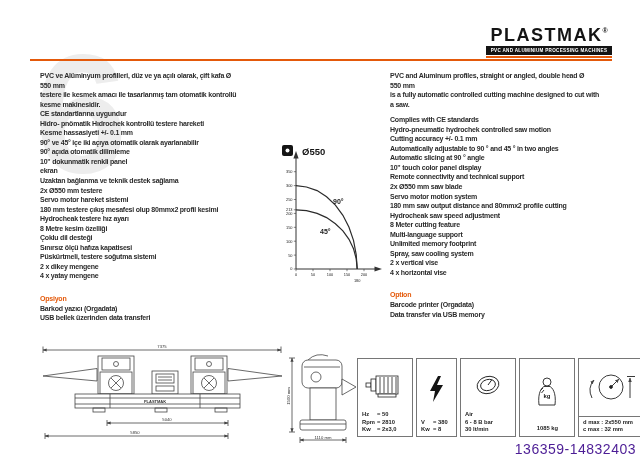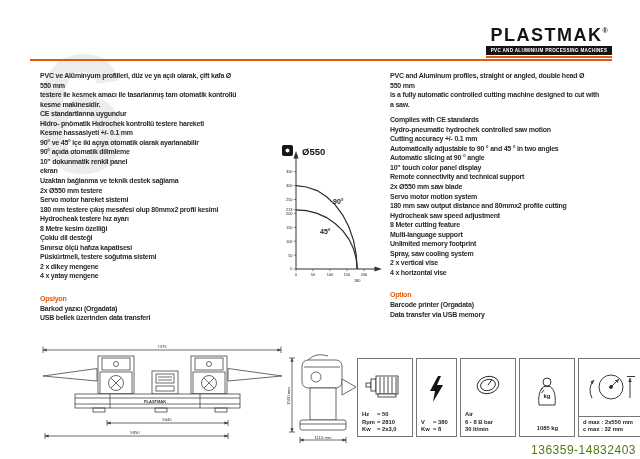--- a/index.html
+++ b/index.html
@@ -39,21 +39,21 @@
   .spec-box{border:1px solid #767676;box-sizing:border-box;height:79px;background:#fff;
             display:flex;flex-direction:column}
   .w1{width:56px}.w2{width:41px}.w3{width:56px}.w4{width:56px}.w5{width:66px}
   .spec-icon{flex:1;display:flex;align-items:center;justify-content:center}
   .spec-text{padding:0 3px 3px 4px;font-size:5.8px;font-weight:bold;line-height:7.2px;color:#1c1c1c}
   .spec-text.center{text-align:center;padding-bottom:4px}
   .spec-text.divided{border-top:1px solid #767676;padding-top:2px}
   .slab{display:inline-block}
   .slab.wA{width:15px}.slab.wB{width:12px}
 
-  .footer-id{position:absolute;right:4px;bottom:2px;font-size:12px;color:#4d7c0f;letter-spacing:.5px}
+  .footer-id{position:absolute;right:4px;bottom:2px;font-size:14px;color:#4c1d95;letter-spacing:.5px}
 </style>
 </head>
 <body>
 
 <div class="page">
 
   <svg width="0" height="0" style="position:absolute" aria-hidden="true">
     <defs>
       <marker id="arr" viewBox="0 0 6 6" markerWidth="5" markerHeight="5" refX="5.5" refY="3" orient="auto-start-reverse">
         <path d="M0,0.6 L6,3 L0,5.4 Z" fill="#444"></path>

